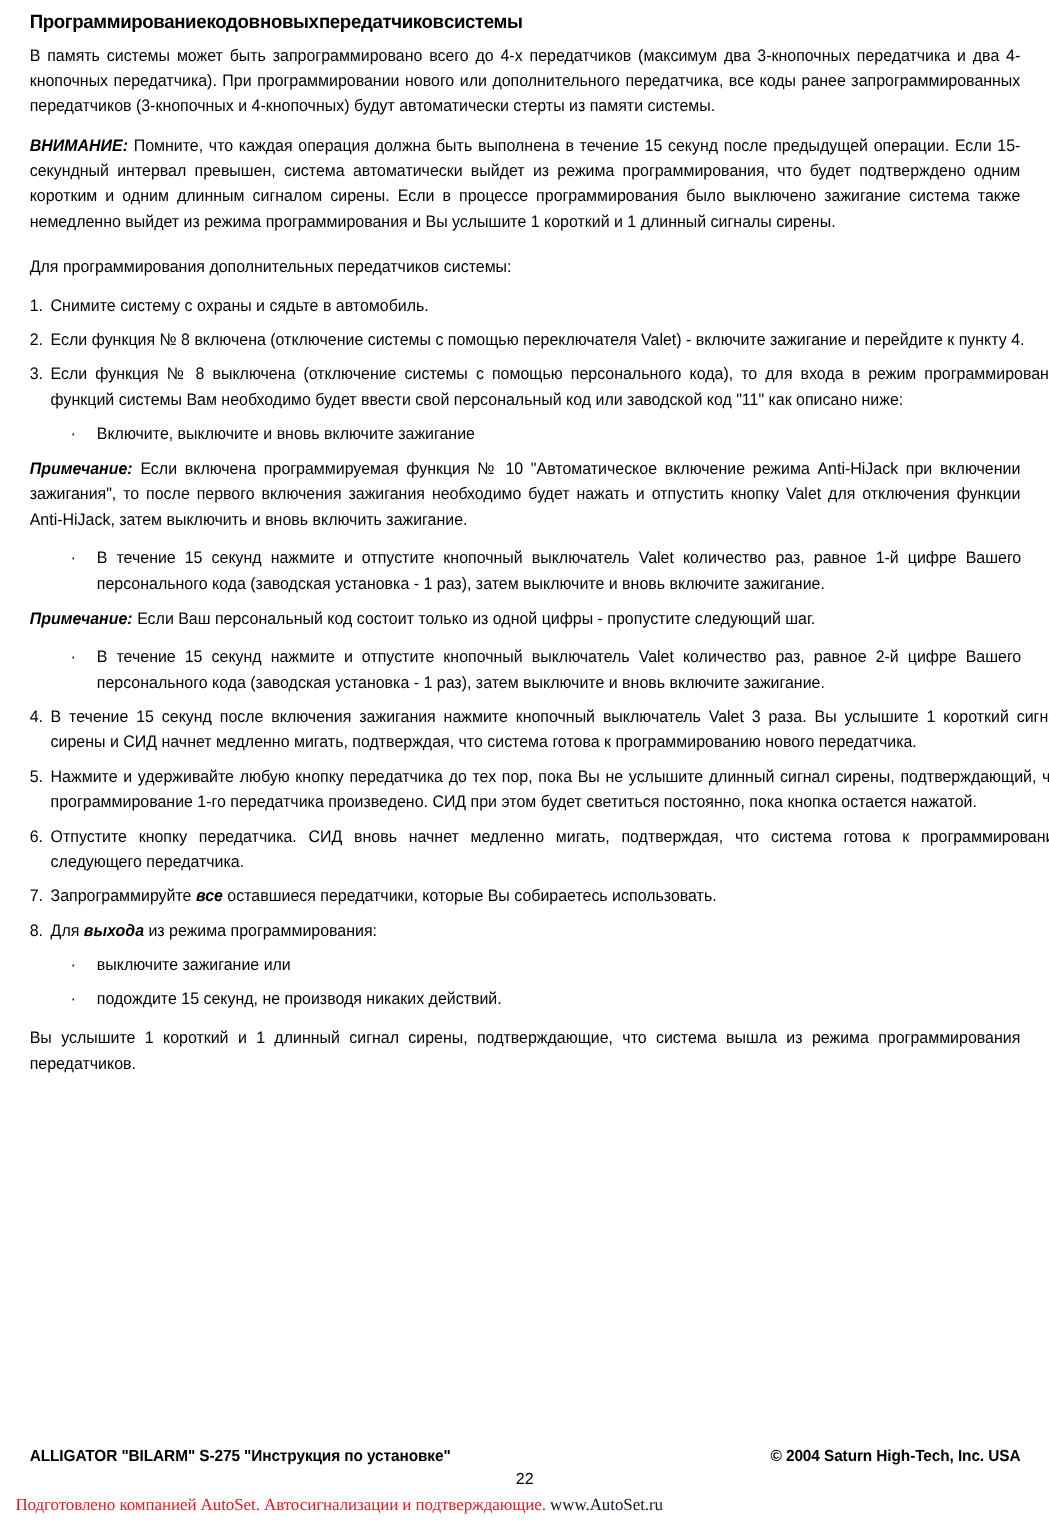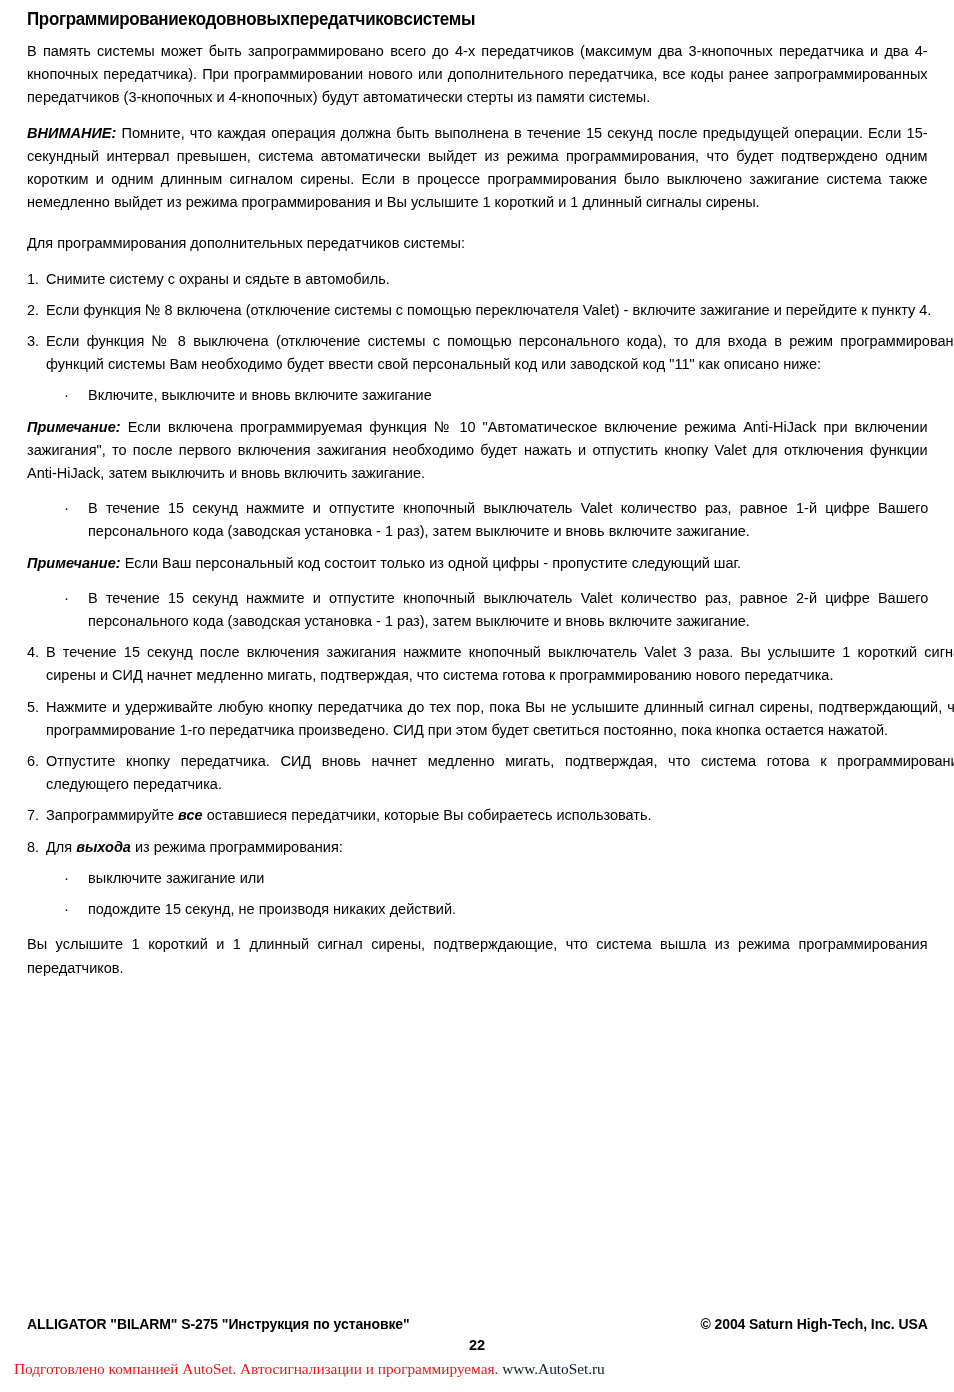--- a/index.html
+++ b/index.html
@@ -133,21 +133,21 @@
   .footer-left { white-space: nowrap; transform: scaleX(0.96); transform-origin: left center; }
   .footer-right { white-space: nowrap; transform: scaleX(0.96); transform-origin: right center; }
 
   .page-number {
     position: absolute;
     left: 0;
     top: 21px;
     width: 954px;
     text-align: center;
     font-size: 14.6px;
-    font-weight: bold;
+    font-weight: normal;
   }
 
   .credit {
     position: absolute;
     left: 14px;
     top: 44px;
     font-family: "Liberation Serif", "DejaVu Serif", serif;
     font-size: 15.4px;
     color: #e8191b;
     white-space: nowrap;
@@ -249,15 +249,15 @@
     <p class="para gap-top-12">Вы услышите 1 короткий и 1 длинный сигнал сирены, подтверждающие, что система вышла из режима программирования передатчиков.</p>
 
   </div>
 
   <div class="footer">
     <div class="footer-row">
       <span class="footer-left">ALLIGATOR "BILARM" S-275  "Инструкция по установке"</span>
       <span class="footer-right">© 2004 Saturn High-Tech, Inc. USA</span>
     </div>
     <div class="page-number">22</div>
-    <div class="credit" style="color: rgb(232, 25, 27);"><span>Подготовлено компанией AutoSet. Автосигнализации и программируемая. </span><span class="credit-url" style="color: #0f172a;">www.AutoSet.ru</span></div>
+    <div class="credit" style="color: rgb(232, 25, 27);"><span>Подготовлено компанией AutoSet. Автосигнализации и подтверждающие. </span><span class="credit-url" style="color: #0f172a;">www.AutoSet.ru</span></div>
   </div>
 </div>
 
 </body></html>

